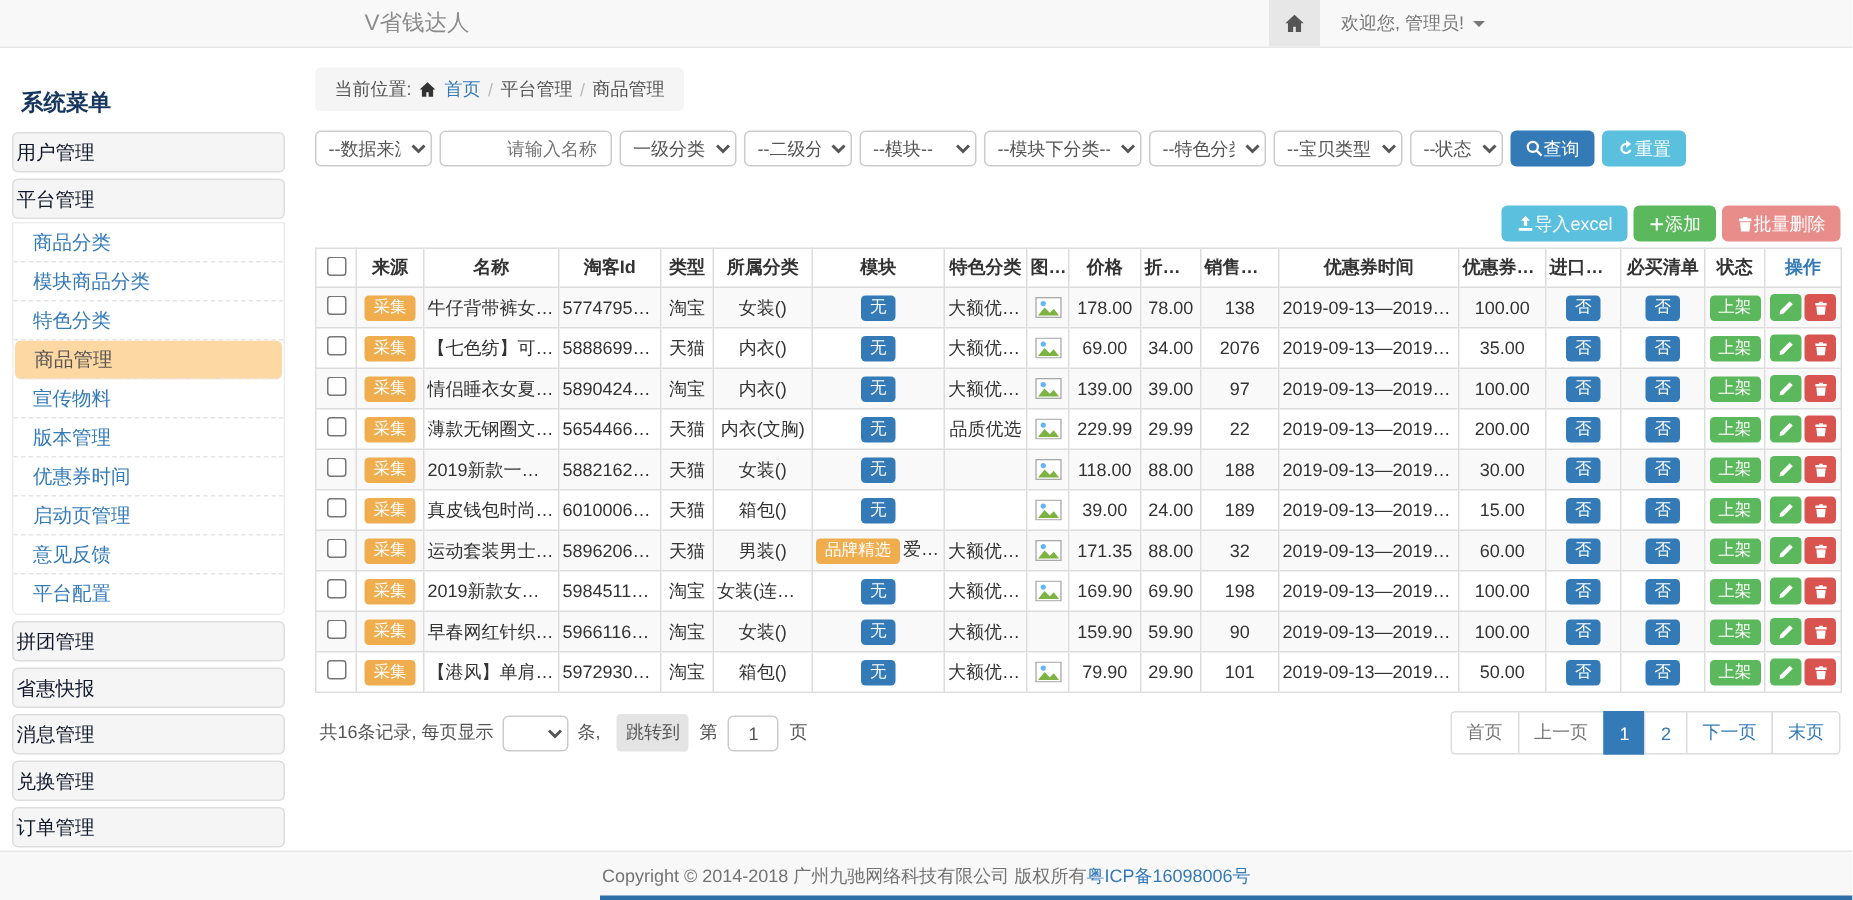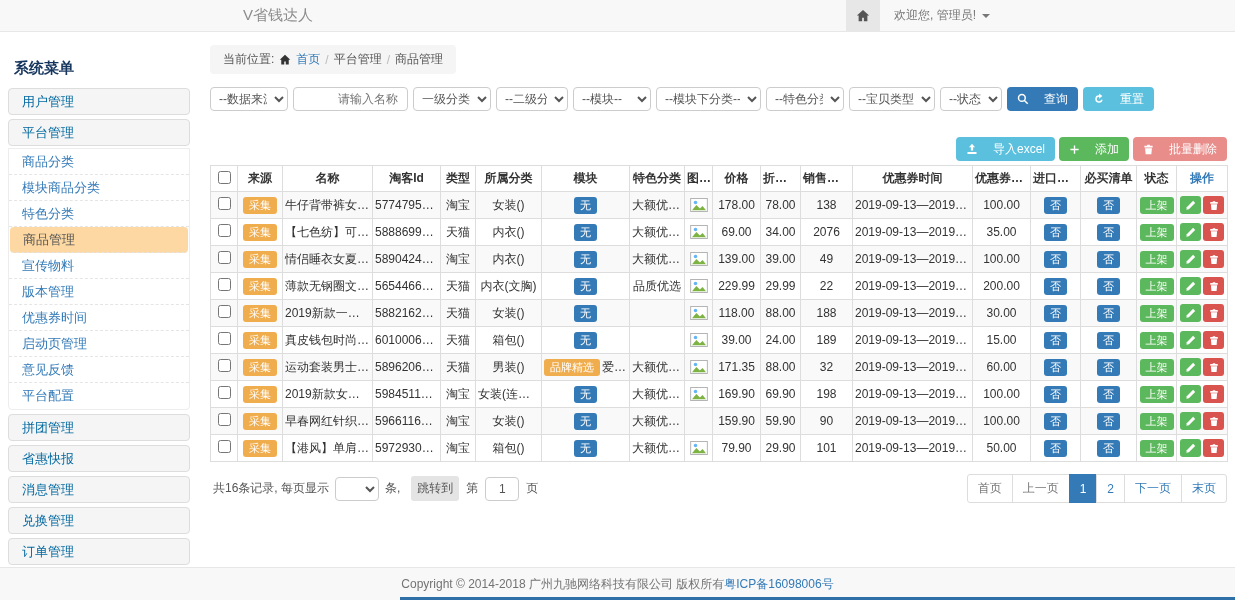--- a/index.html
+++ b/index.html
@@ -20,21 +20,21 @@
   .home-btn { width:34px; height:100%; background:#e7e7e7; display:flex; align-items:center; justify-content:center; cursor:pointer; }
   .home-btn svg { fill:#555; }
   .welcome { margin-left:14px; color:#777; display:flex; align-items:center; gap:6px; cursor:pointer; }
   .caret { width:0; height:0; border-left:4px solid transparent; border-right:4px solid transparent; border-top:4px solid #777; }
 
   
   .sidebar { position:absolute; left:8px; top:55px; width:182px; z-index:1; }
   .sidebar-title { color:#17365d; font-weight:bold; font-size:15px; padding:4px 6px 10px; }
   .menu-panel {
     background:#f5f5f5; border:1px solid #ddd; border-radius:4px;
-    padding:6px 13px; color:#0369a1; font-size:13px; margin-bottom:4px; cursor:pointer;
+    padding:6px 2px; color:#0f172a; font-size:13px; margin-bottom:4px; cursor:pointer;
     height:27px; display:flex; align-items:center;
   }
   .submenu { background:#fff; border:1px solid #ededed; border-radius:0 0 4px 4px; margin:-2px 0 4px; }
   .menu-link {
     display:block; padding:5px 13px; color:#337ab7; font-size:13px; height:26px;
     border-bottom:1px dashed #e5e5e5; cursor:pointer; display:flex; align-items:center;
   }
   .menu-link:last-child { border-bottom:none; }
   .menu-link.active { background:var(--menu-active,#fdd8a2); border-radius:4px; color:#555; margin:0 1px; }
 
@@ -48,21 +48,21 @@
   .breadcrumb .sep { color:#bbb; }
   .breadcrumb .bc-home-icon svg { fill:#333; }
 
   .filter-bar { margin-top:13px; display:flex; align-items:center; gap:5px; }
   .filter-bar select, .filter-bar input, .pager select, .pager input {
     height:24px; border:1px solid #ccc; border-radius:4px; background:#fff;
     color:#555; font-size:12px; font-family:inherit; padding:0 4px;
   }
   .btn {
     height:24px; border:none; border-radius:4px; color:#fff; font-size:12px;
-    font-family:inherit; padding:0 10px; display:inline-flex; align-items:center; gap:15px; cursor:pointer;
+    font-family:inherit; padding:0 10px; display:inline-flex; align-items:center; gap:0; cursor:pointer;
   }
   .btn svg { fill:#fff; }
   .btn-primary { background:var(--primary,#337ab7); }
   .btn-info { background:var(--info,#5bc0de); }
   .btn-success { background:var(--success,#5cb85c); }
   .btn-batch-danger { background:var(--batch-danger,#e98d8b); }
 
   .toolbar { margin-top:26px; display:flex; justify-content:flex-end; gap:4px; }
 
   table { width:100%; border-collapse:collapse; table-layout:fixed; margin-top:4px; }
@@ -354,21 +354,21 @@
           <td>内衣()</td>
           <td><span class="badge badge-primary">无</span></td>
           <td>大额优惠券</td>
           <td><span class="icon-img"><svg width="18" height="14" viewBox="0 0 20 16">
                 <rect x="0.5" y="0.5" width="19" height="15" fill="#fff" stroke="#aaa"></rect>
                 <circle cx="6" cy="5" r="2" fill="#64b5f6"></circle>
                 <path d="M2 14l5-6 4 4 3-3 4 5z" fill="#7cb342"></path>
               </svg></span></td>
           <td>139.00</td>
           <td>39.00</td>
-          <td>49</td>
+          <td>97</td>
           <td>2019-09-13—2019-09-20</td>
           <td>100.00</td>
           <td><span class="badge badge-primary">否</span></td>
           <td><span class="badge badge-primary">否</span></td>
           <td><span class="badge badge-success">上架</span></td>
           <td><button class="op-btn op-edit">
               <svg width="11" height="11" viewBox="0 0 16 16" fill="#fff">
                 <path d="M11.8 1.2l3 3L5.6 13.4 2 14l.6-3.6z"></path>
               </svg>
             </button><button class="op-btn op-del">

